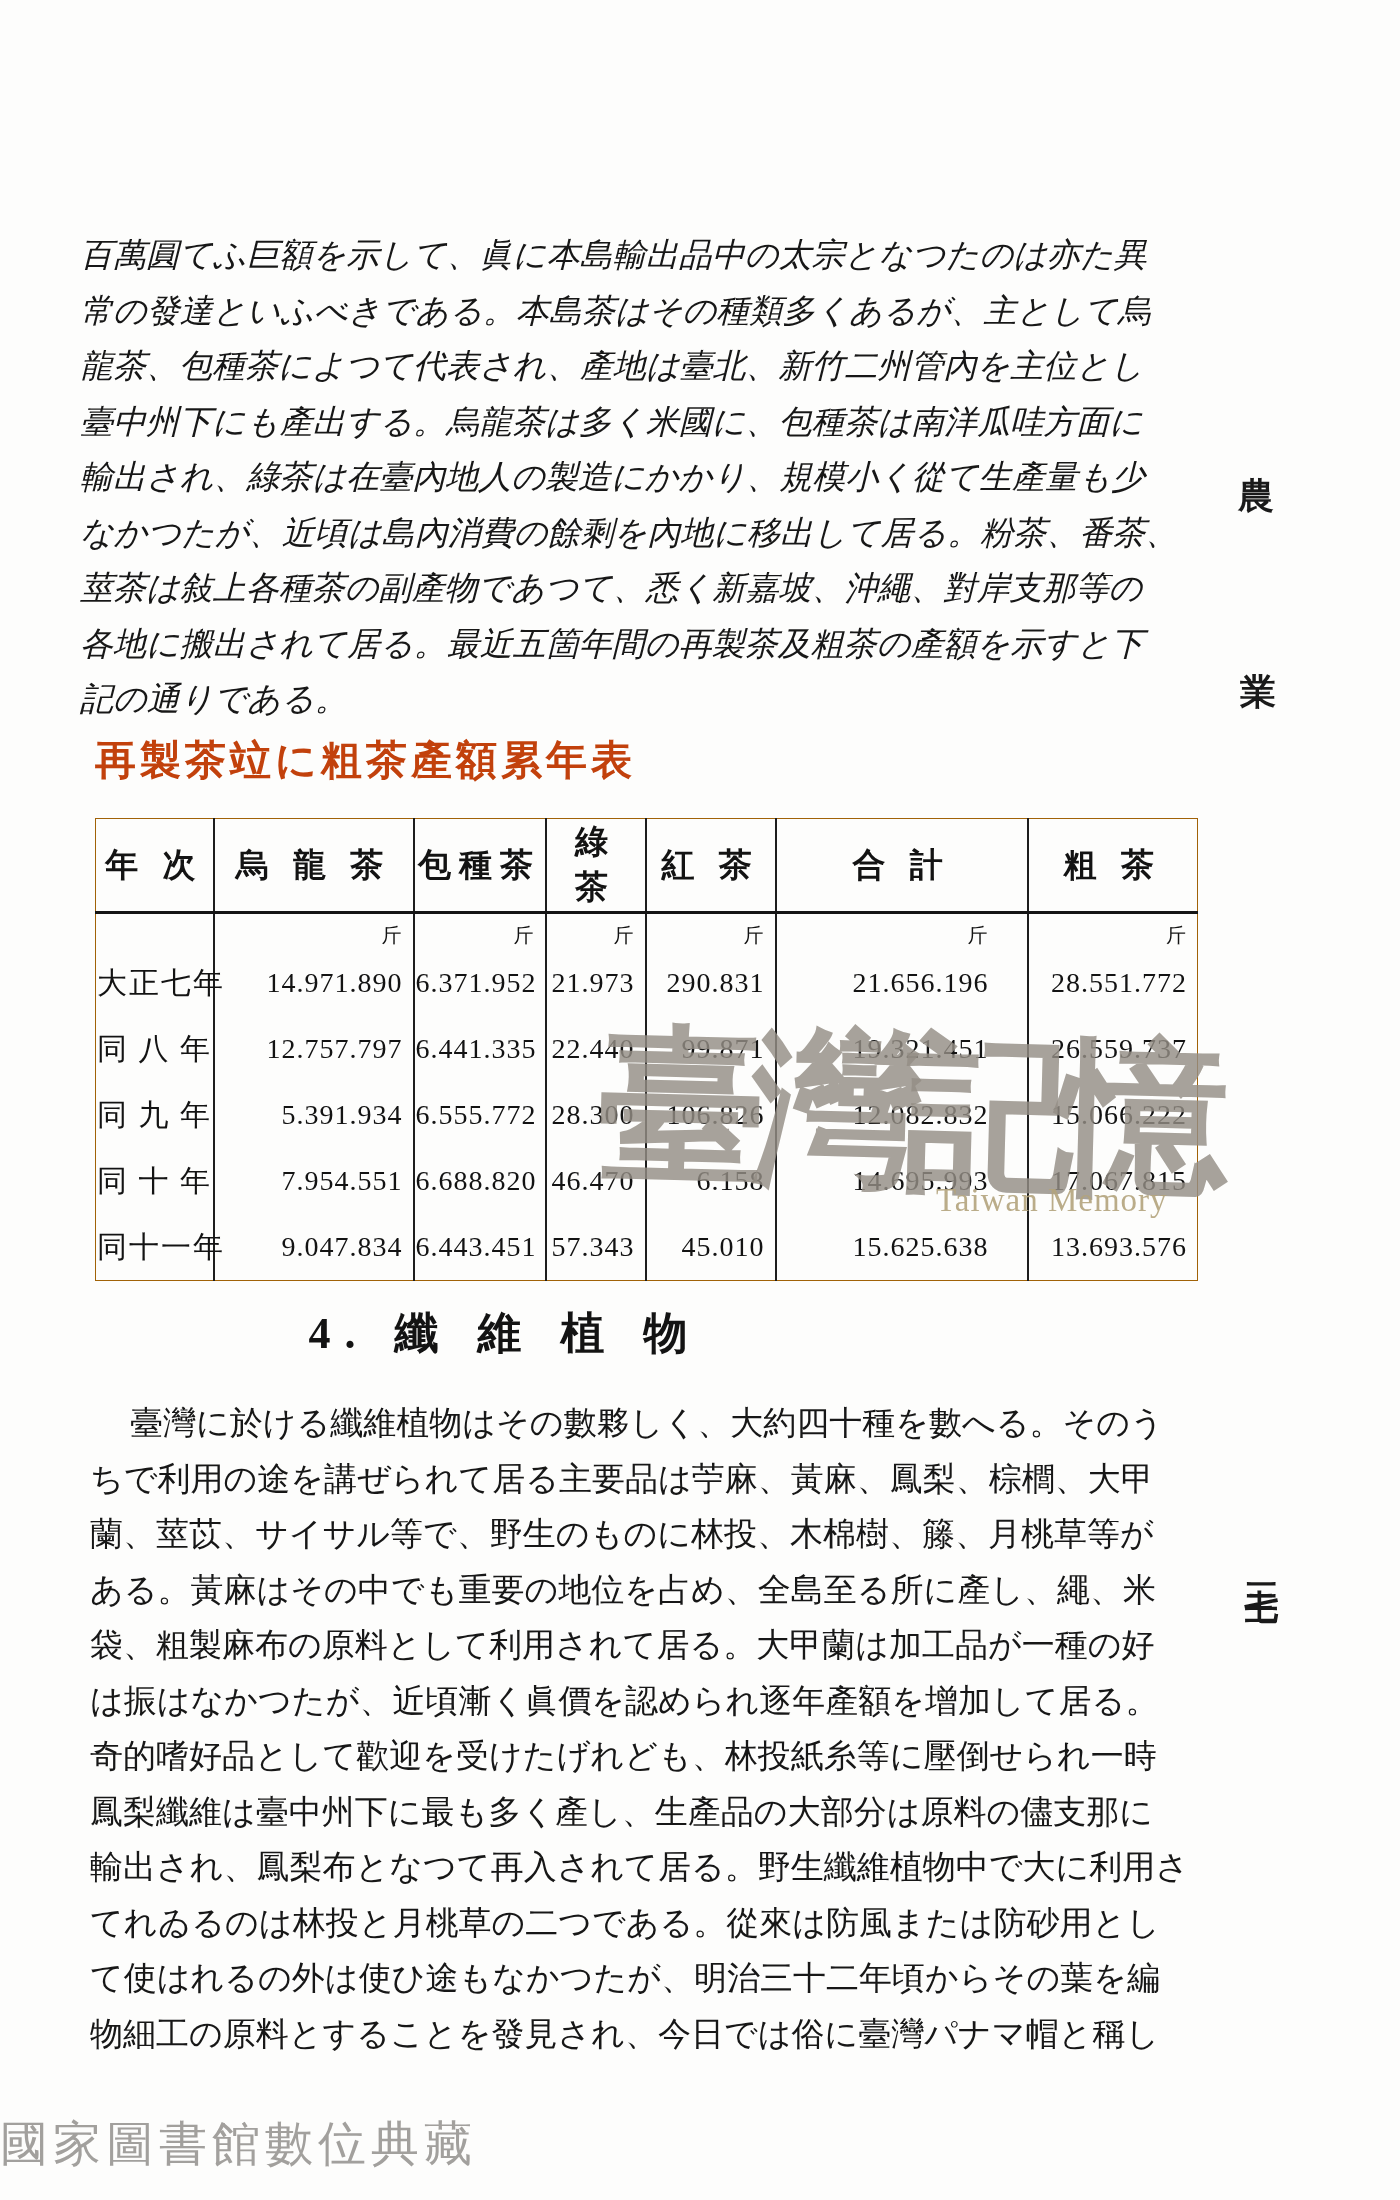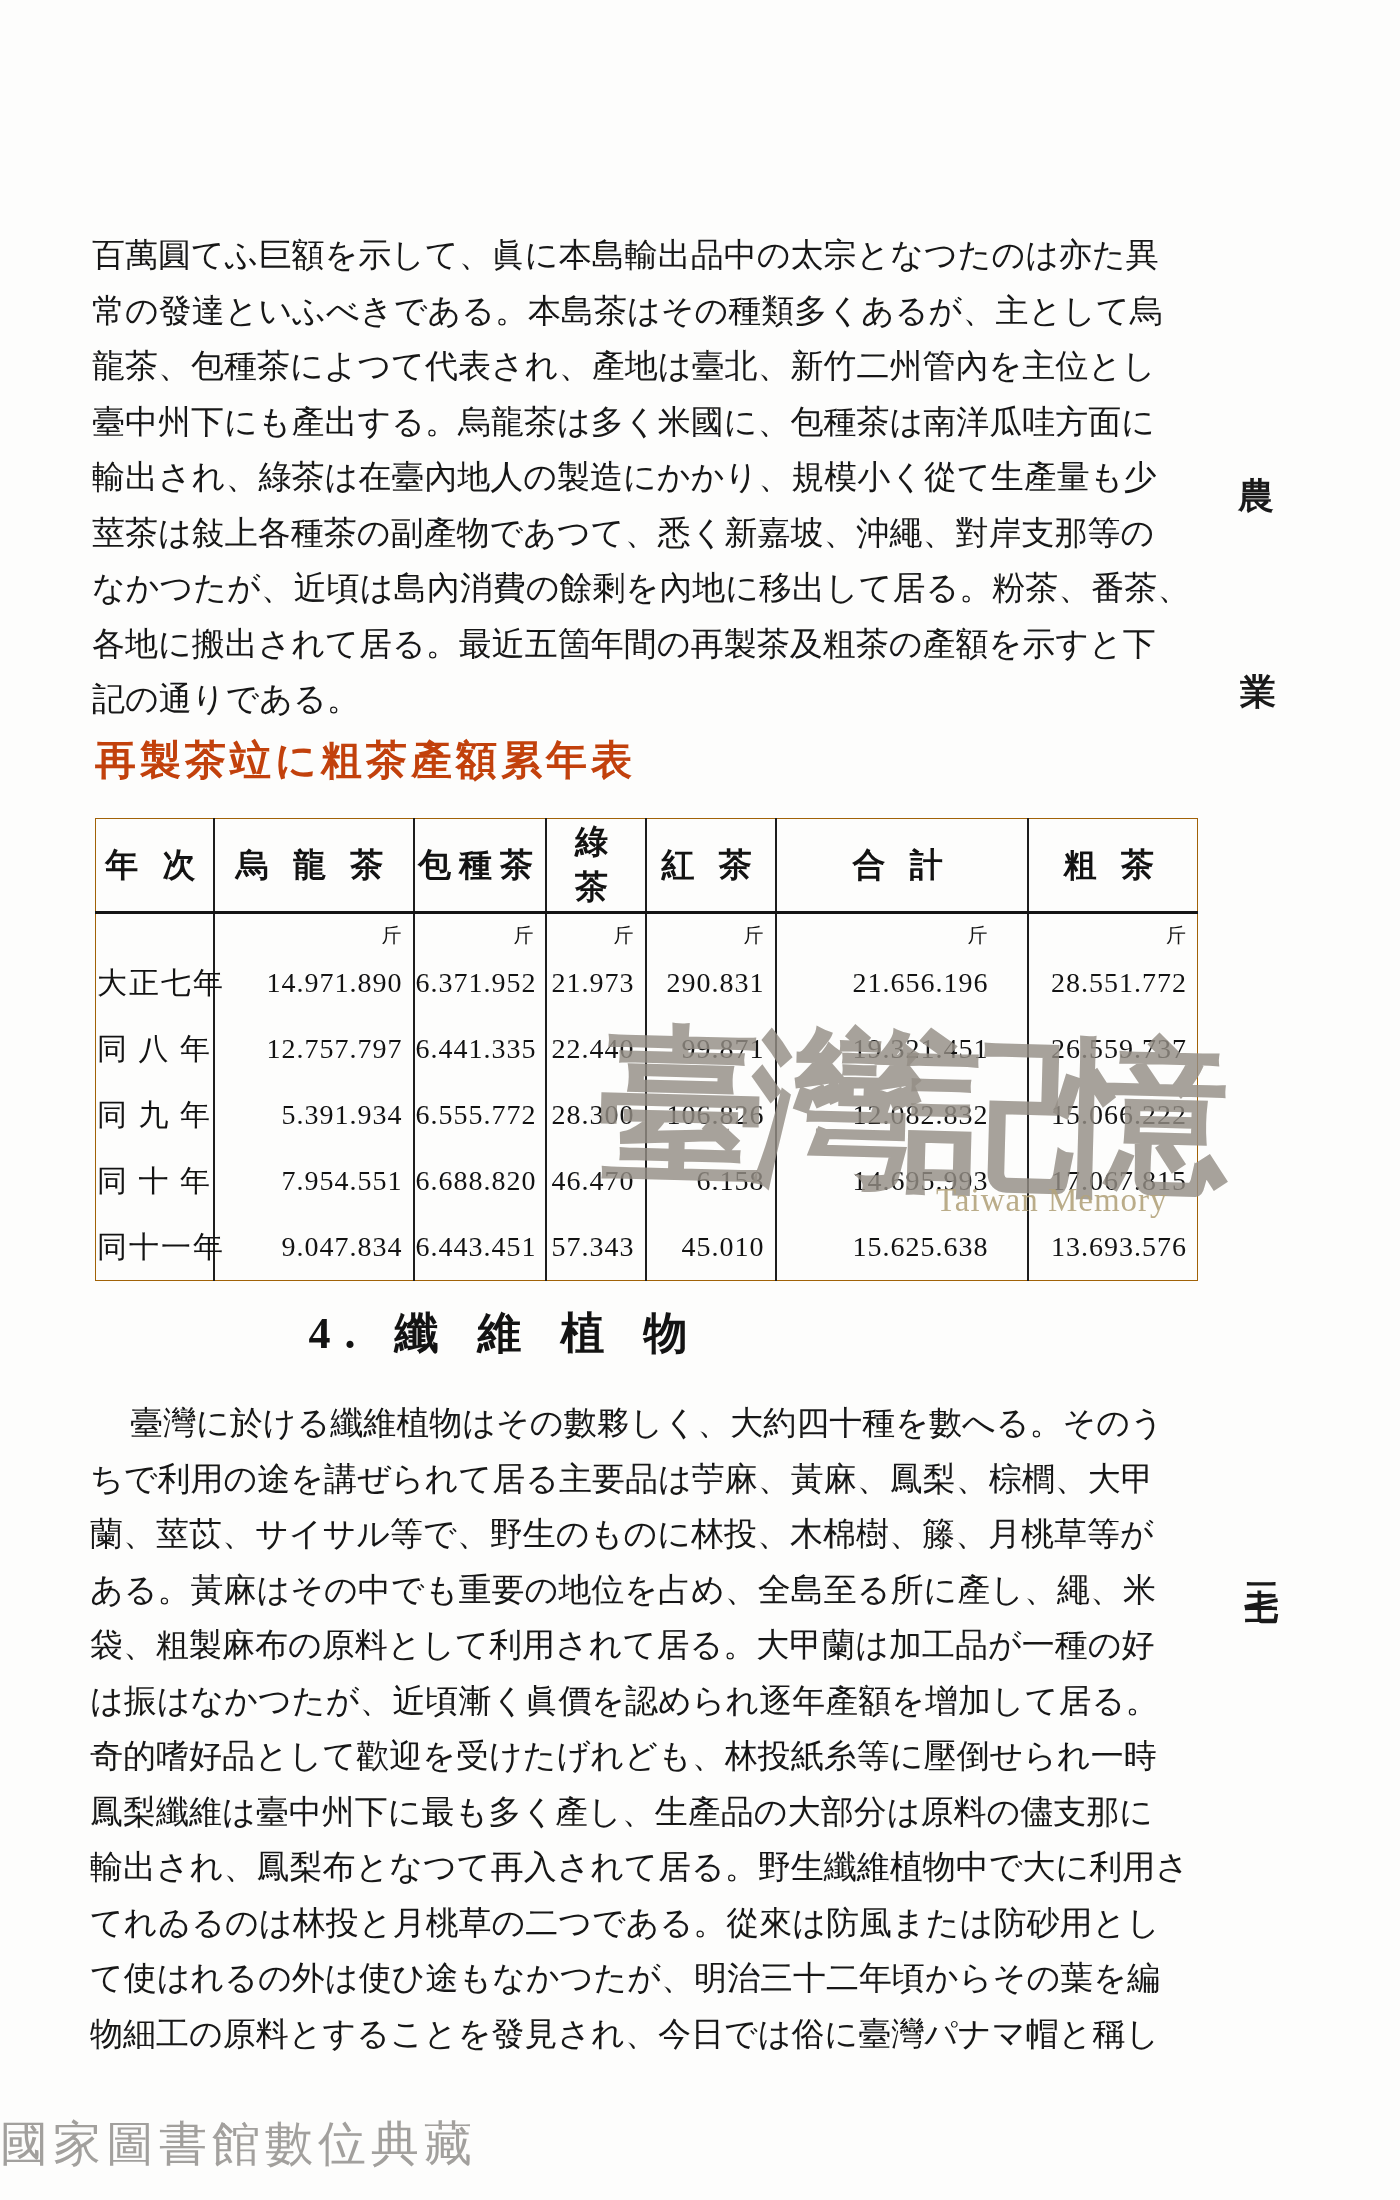--- a/index.html
+++ b/index.html
@@ -13,21 +13,21 @@
   .page{position:relative;width:1400px;height:2200px;}
 
   
   .para{position:absolute;font-size:33px;color:#171717;}
   .para .line{
     height:55.5px;line-height:55.5px;white-space:nowrap;
     text-align:justify;text-align-last:justify;
     overflow:visible;
   }
   .para .line.short{text-align-last:left;}
-  #para-tea{left:92px;top:228px;width:782px;}
+  #para-tea{left:80px;top:228px;width:782px;font-style:italic;}
   #para-fiber{left:90px;top:1396px;width:792px;}
   #para-fiber .line.indent{text-indent:40px;}
 
   
   .table-title{
     position:absolute;left:95px;top:733px;width:790px;
     text-align:left;font-size:41px;font-weight:bold;letter-spacing:4px;
     color:#c2410c;
   }
 
@@ -99,22 +99,22 @@
 <body>
 
 <div class="page">
 
   <div class="para" id="para-tea">
     <div class="line">百萬圓てふ巨額を示して、眞に本島輸出品中の太宗となつたのは亦た異</div>
     <div class="line">常の發達といふべきである。本島茶はその種類多くあるが、主として烏</div>
     <div class="line">龍茶、包種茶によつて代表され、產地は臺北、新竹二州管內を主位とし</div>
     <div class="line">臺中州下にも產出する。烏龍茶は多く米國に、包種茶は南洋瓜哇方面に</div>
     <div class="line">輸出され、綠茶は在臺內地人の製造にかかり、規模小く從て生產量も少</div>
+    <div class="line">なかつたが、近頃は島內消費の餘剩を內地に移出して居る。粉茶、番茶、</div>
     <div class="line">莖茶は敍上各種茶の副產物であつて、悉く新嘉坡、沖繩、對岸支那等の</div>
-    <div class="line">なかつたが、近頃は島內消費の餘剩を內地に移出して居る。粉茶、番茶、</div>
     <div class="line">各地に搬出されて居る。最近五箇年間の再製茶及粗茶の產額を示すと下</div>
     <div class="line short">記の通りである。</div>
   </div>
 
   <div class="table-title">再製茶竝に粗茶產額累年表</div>
 
   <table class="prod-table">
     <colgroup>
       <col style="width:118px">
         <col style="width:200px">

